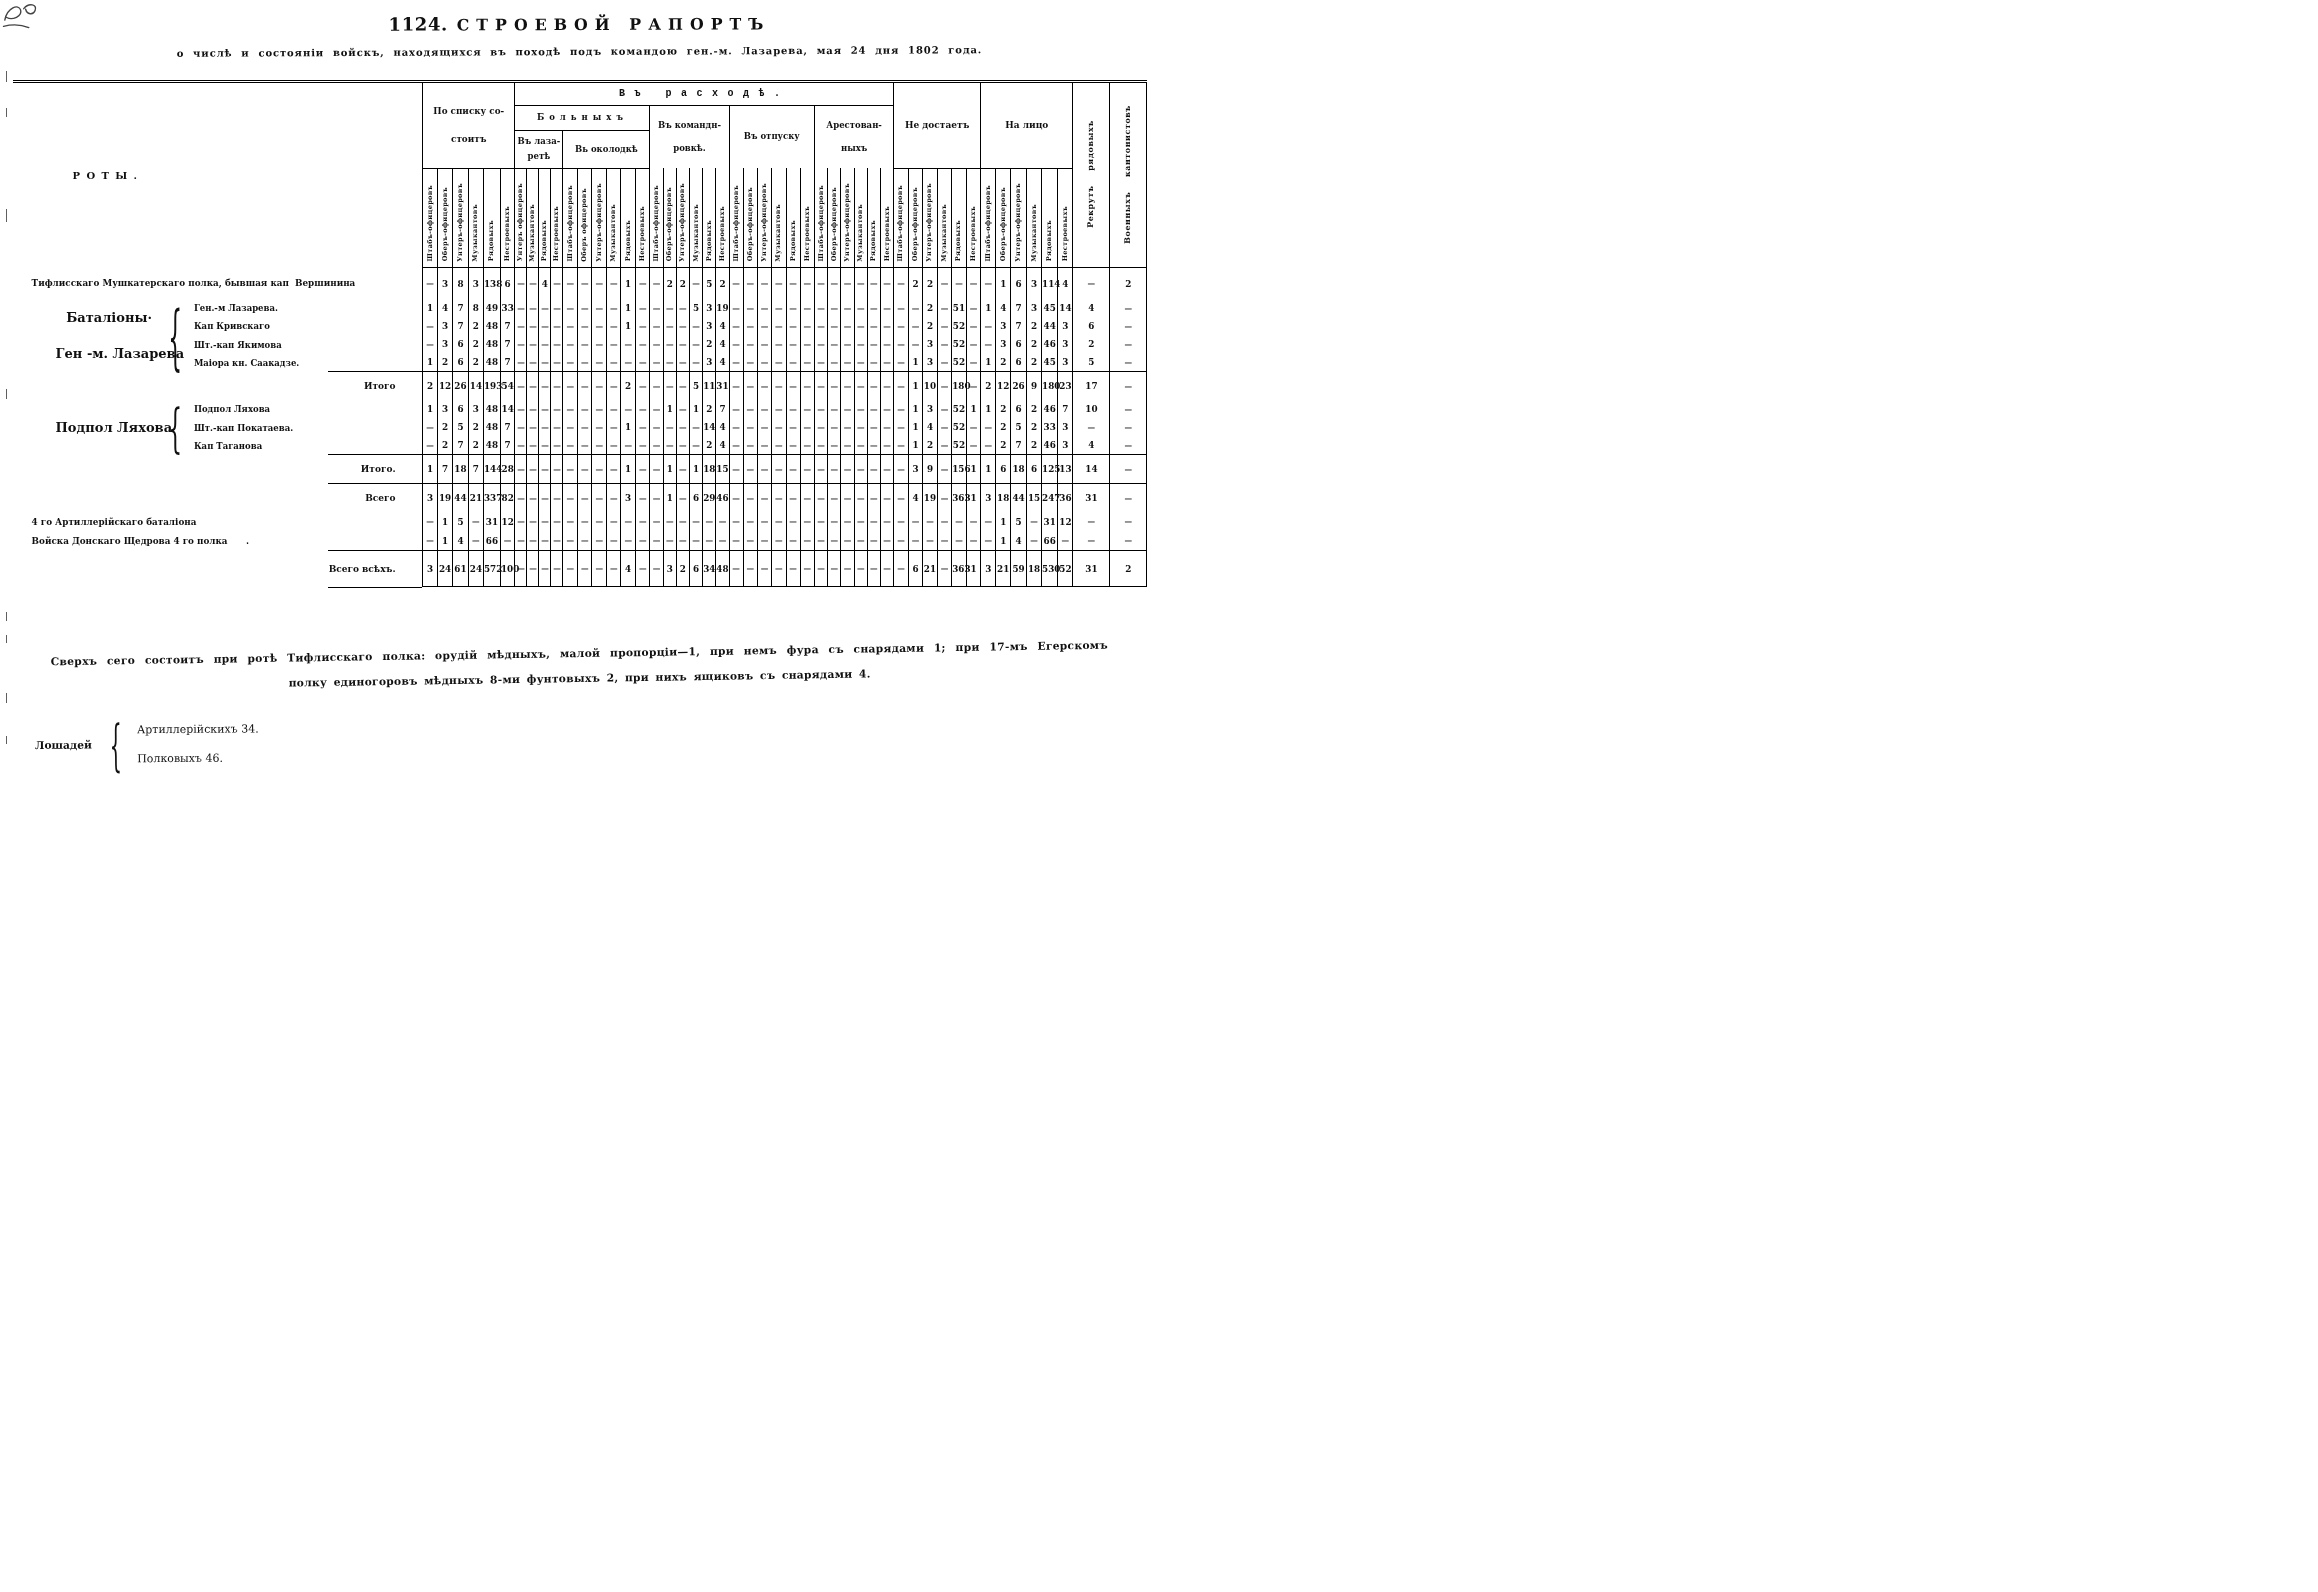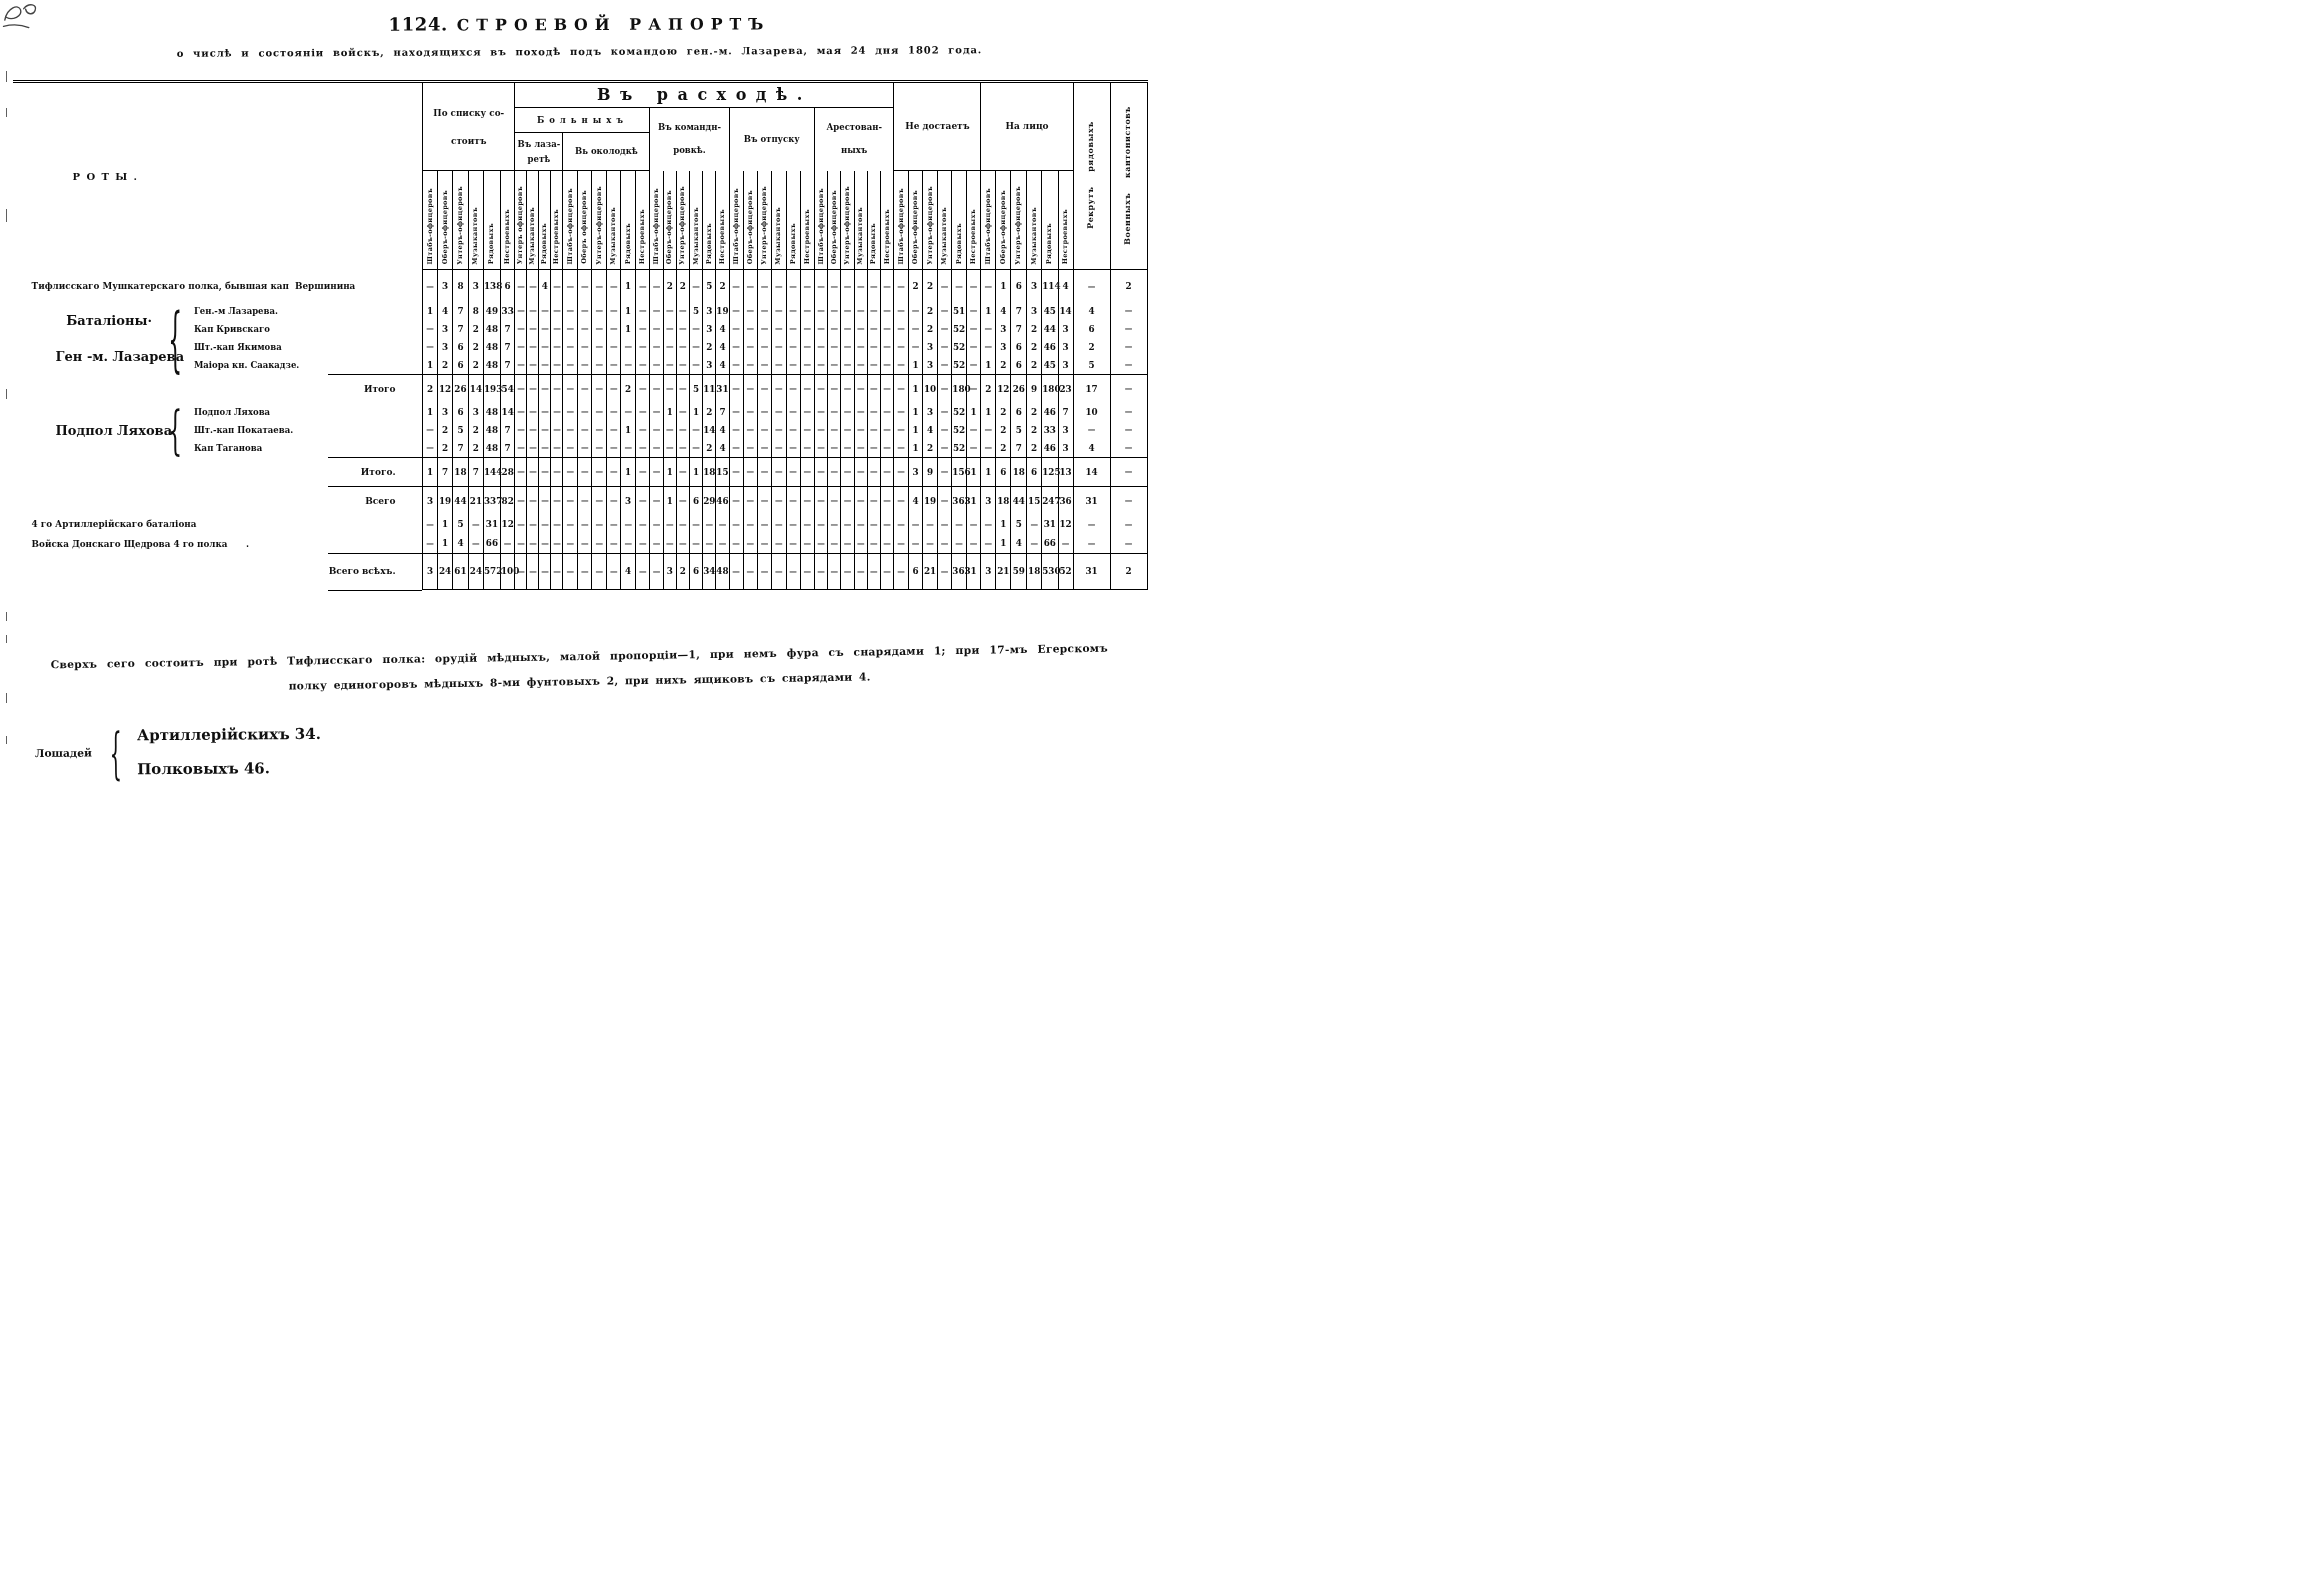--- a/index.html
+++ b/index.html
@@ -19,21 +19,21 @@
   table{table-layout:fixed;width:1134px;margin:23px 0 0 12.6px;border-collapse:collapse;border-top:3.8px double #000;}
   th,td{padding:0;margin:0;}
   thead th{font-weight:700;vertical-align:middle;text-align:center;}
   .thr-a th{height:21.4px;}
   .thr-b th{height:24px;}
   .thr-c th{height:37px;}
   .thr-d th{height:95px;}
   .roty-head{border-right:1.3px solid #000;text-align:left;padding-left:60px;letter-spacing:6.3px;font-size:10px;vertical-align:middle;}
   .gh{border-left:1.3px solid #000;font-size:8.5px;line-height:1.5;}
   .h-spisku{font-size:8.8px;line-height:28px;}
-  .h-rashod{letter-spacing:9.5px;font-size:16px;border-bottom:1.3px solid #000;}
+  .h-rashod{letter-spacing:9.5px;font-size:10px;border-bottom:1.3px solid #000;font-family:Liberation Mono, monospace;}
   .h-bolnyh{letter-spacing:5px;border-bottom:1.3px solid #000;text-align:center;}
   .h-lazaret{line-height:15px;border-bottom:1.3px solid #000;}
   .h-okolodok{border-bottom:1.3px solid #000;}
   .h-spisku,.h-nedostaet,.h-nalitso{border-bottom:1.3px solid #000;}
   .h-nedostaet,.h-nalitso{font-size:9px;}
   .h-komandirovka,.h-arest{line-height:23px;}
   .rot-h{border-left:0.6px solid #000;border-bottom:1.9px solid #000;vertical-align:bottom;padding-bottom:3.2px;}
   .rot-h.sec-start{border-left-width:1.3px;}
   .rot{display:inline-block;writing-mode:vertical-rl;transform:rotate(180deg);line-height:1.05;font-size:6.6px;font-weight:700;white-space:nowrap;letter-spacing:0.3px;}
   .rot-tall{border-left:1.3px solid #000;border-bottom:1.9px solid #000;vertical-align:middle;}
@@ -66,21 +66,21 @@
   .g-members{flex:1;display:flex;flex-direction:column;}
   .g-member{flex:1;display:flex;align-items:center;text-align:left;padding-left:6.3px;font-size:8.5px;font-weight:700;white-space:pre;}
   
   .supplement{margin-top:55px;text-align:center;font-size:10.7px;font-weight:700;line-height:2.3;letter-spacing:0.3px;transform:rotate(-.9deg);}
   .supplement .l1{word-spacing:5.7px;}
   .supplement .l2{word-spacing:2.5px;}
   .horses{display:flex;align-items:center;margin:29px 0 0 35px;transform:rotate(-.4deg);}
   .horses-label{font-size:10.7px;font-weight:700;margin-right:17.6px;}
   .h-brace{font-size:21.4px;display:block;transform:scaleY(2.6) scaleX(.9);margin-right:14px;}
   .h-items{display:flex;flex-direction:column;gap:16.4px;}
-  .h-items div{font-size:15px;font-weight:700;}
+  .h-items div{font-size:11px;font-weight:400;}
 </style>
 </head>
 <body>
 
 <svg class="corner-squiggle" width="48" height="33" viewBox="0 0 76 52">
   <path d="M6 30 C 10 10, 28 4, 31 14 C 34 24, 18 31, 9 26 M 36 12 C 44 2, 58 5, 54 15 C 51 23, 41 21, 39 13 M 4 40 C 20 36, 34 38, 44 42" stroke="#232323" fill="none" stroke-width="2.2" stroke-linecap="round" opacity=".85"></path>
 </svg>
 <div class="margin-tick" style="top:71px;height:11.3px;"></div>
 <div class="margin-tick" style="top:108px;height:8.8px;"></div>
 <div class="margin-tick" style="top:209px;height:12.6px;"></div>

